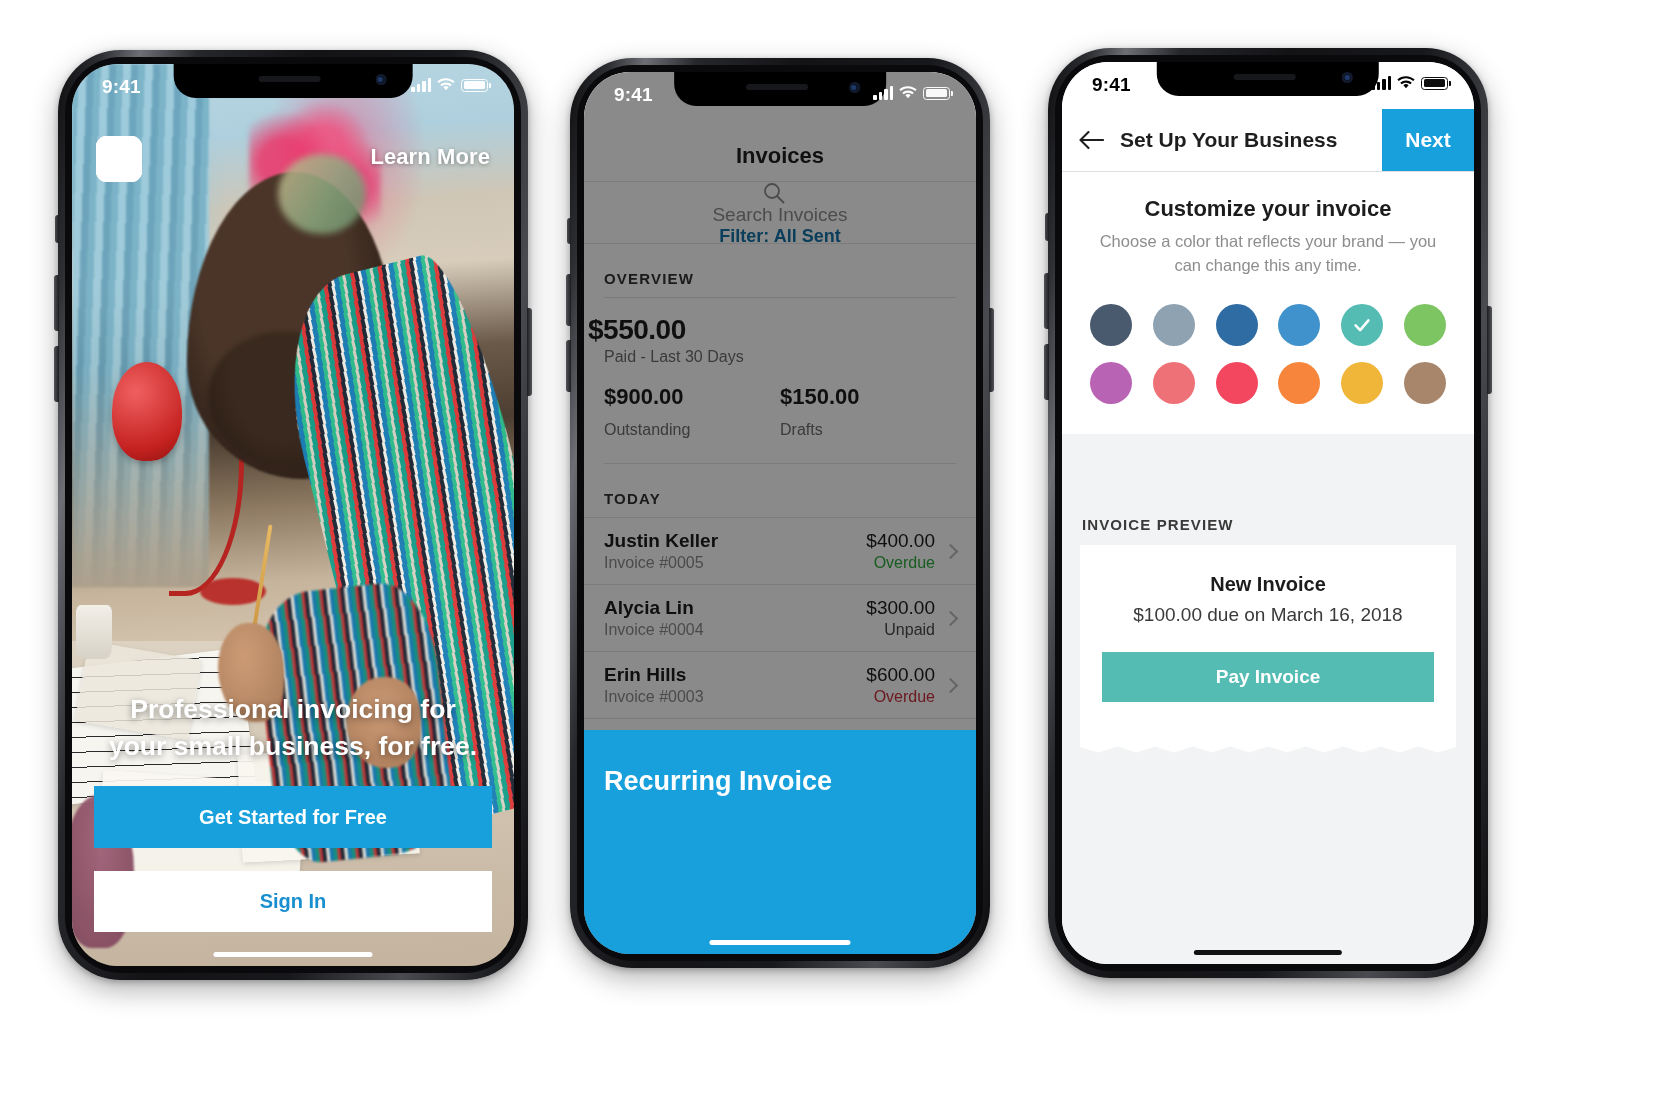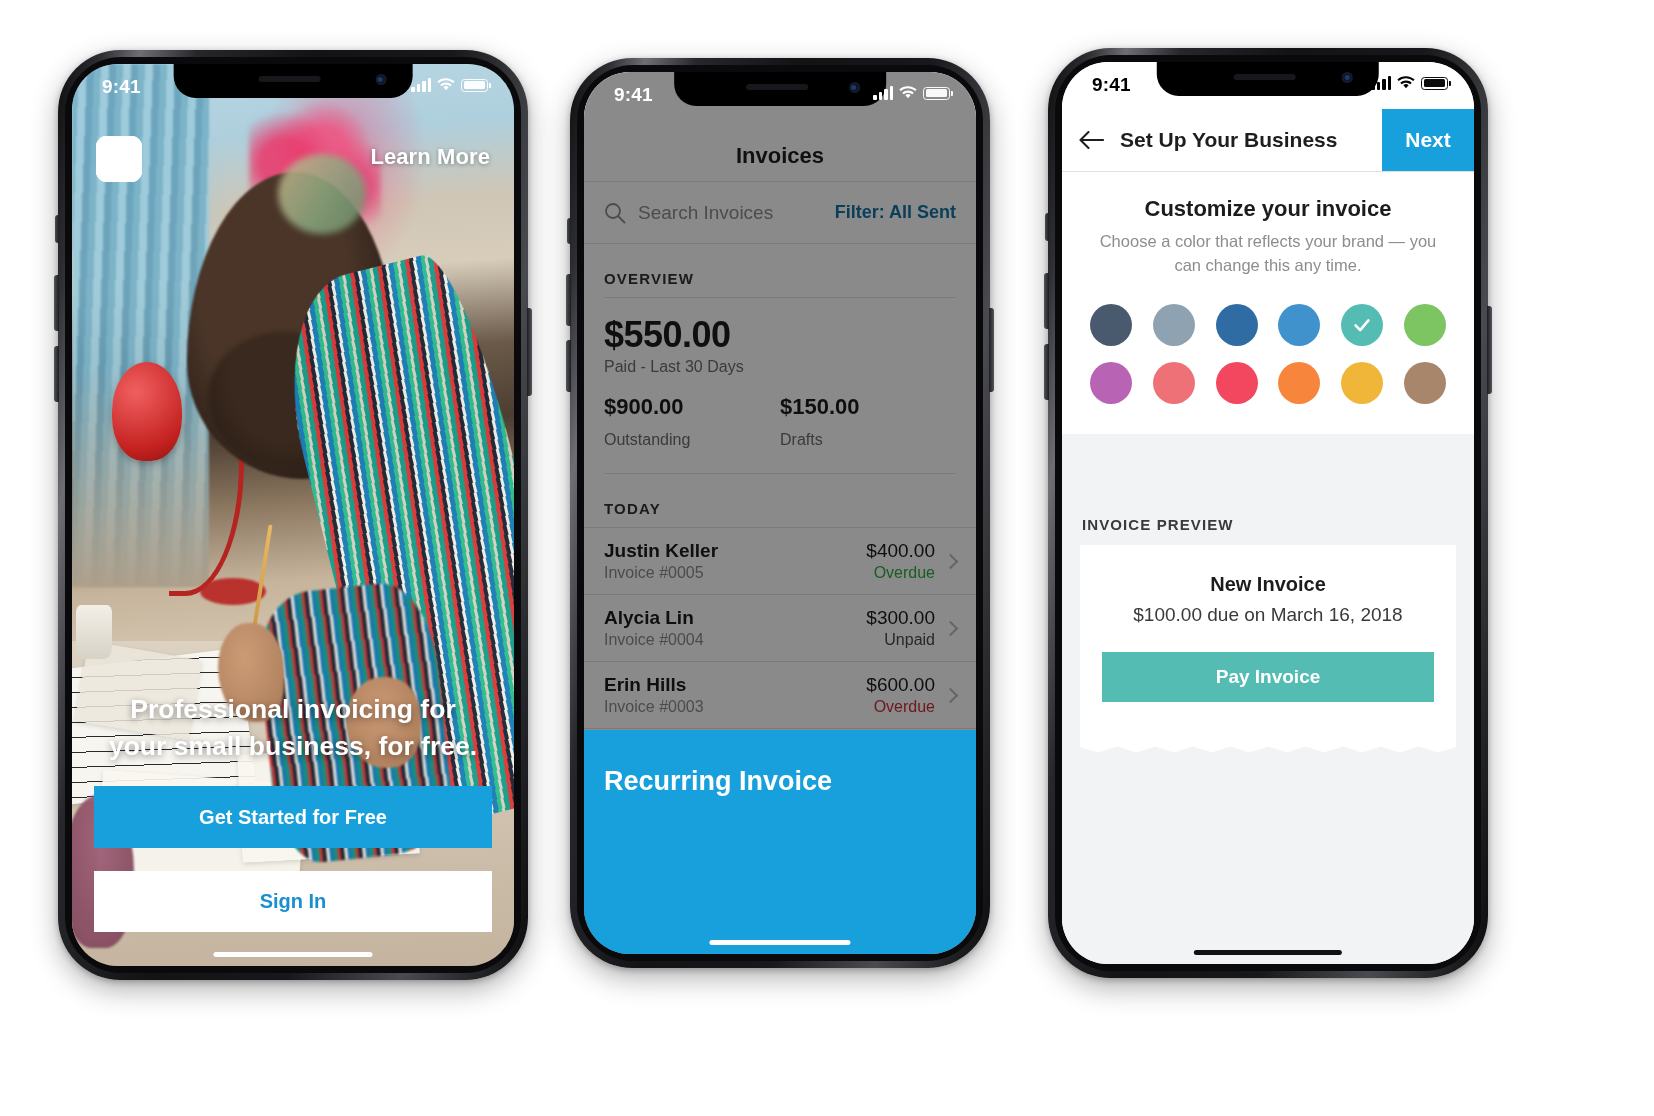--- a/index.html
+++ b/index.html
@@ -281,32 +281,32 @@
   .p2-body { position: absolute; inset: 0; background:#fff; }
   .nav2 {
     position: absolute; top: 0; left: 0; right: 0; height: 110px;
     background: #fff; display:flex; align-items:flex-end; justify-content:center;
     padding-bottom: 12px; border-bottom: 1px solid #e6e6e6;
   }
   .nav2 .t { font-size: 22px; font-weight: 700; color:#1e1e1e; }
   .searchrow {
     position: absolute; top: 110px; left: 0; right: 0; height: 62px;
     display:flex; align-items:center; padding: 0 20px;
-    border-bottom: 1px solid #e6e6e6; background:#fff;
+    border-bottom: 1px solid #e6e6e6; background:#fff;flex-direction:column;
   }
   .searchrow .mag { width: 22px; height: 22px; margin-right: 12px; flex:none; }
   .searchrow .ph { font-size: 19px; color:#8d8d8d; flex:1; }
   .searchrow .filter { font-size: 18px; font-weight: 700; color:#1673a8; }
 
   .sec-hdr {
     padding: 26px 20px 10px; font-size: 15px; font-weight: 700;
     letter-spacing: 1.2px; color:#333;
   }
   .rule { height:1px; background:#e4e4e4; margin: 0 20px; }
-  .big-amt { padding: 16px 20px 2px; font-size: 36px; font-weight: 700; color:#1c1c1c; letter-spacing:-.5px;}
+  .big-amt { padding: 16px 4px 2px; font-size: 28px; font-weight: 700; color:#1c1c1c; letter-spacing:-.5px;}
   .big-sub { padding: 0 20px 18px; font-size: 16px; color:#6d6d6d; }
   .twocol { display:flex; padding: 0 20px 6px; }
   .twocol > div { flex: 1; }
   .twocol .amt { font-size: 22px; font-weight: 700; color:#1c1c1c; }
   .twocol .lbl { font-size: 16px; color:#6d6d6d; margin-top: 11px; }
   .inv-row {
     display:flex; align-items:center; padding: 12px 20px 12px;
     border-top: 1px solid #e4e4e4;
   }
   .inv-row .left { flex:1; }

